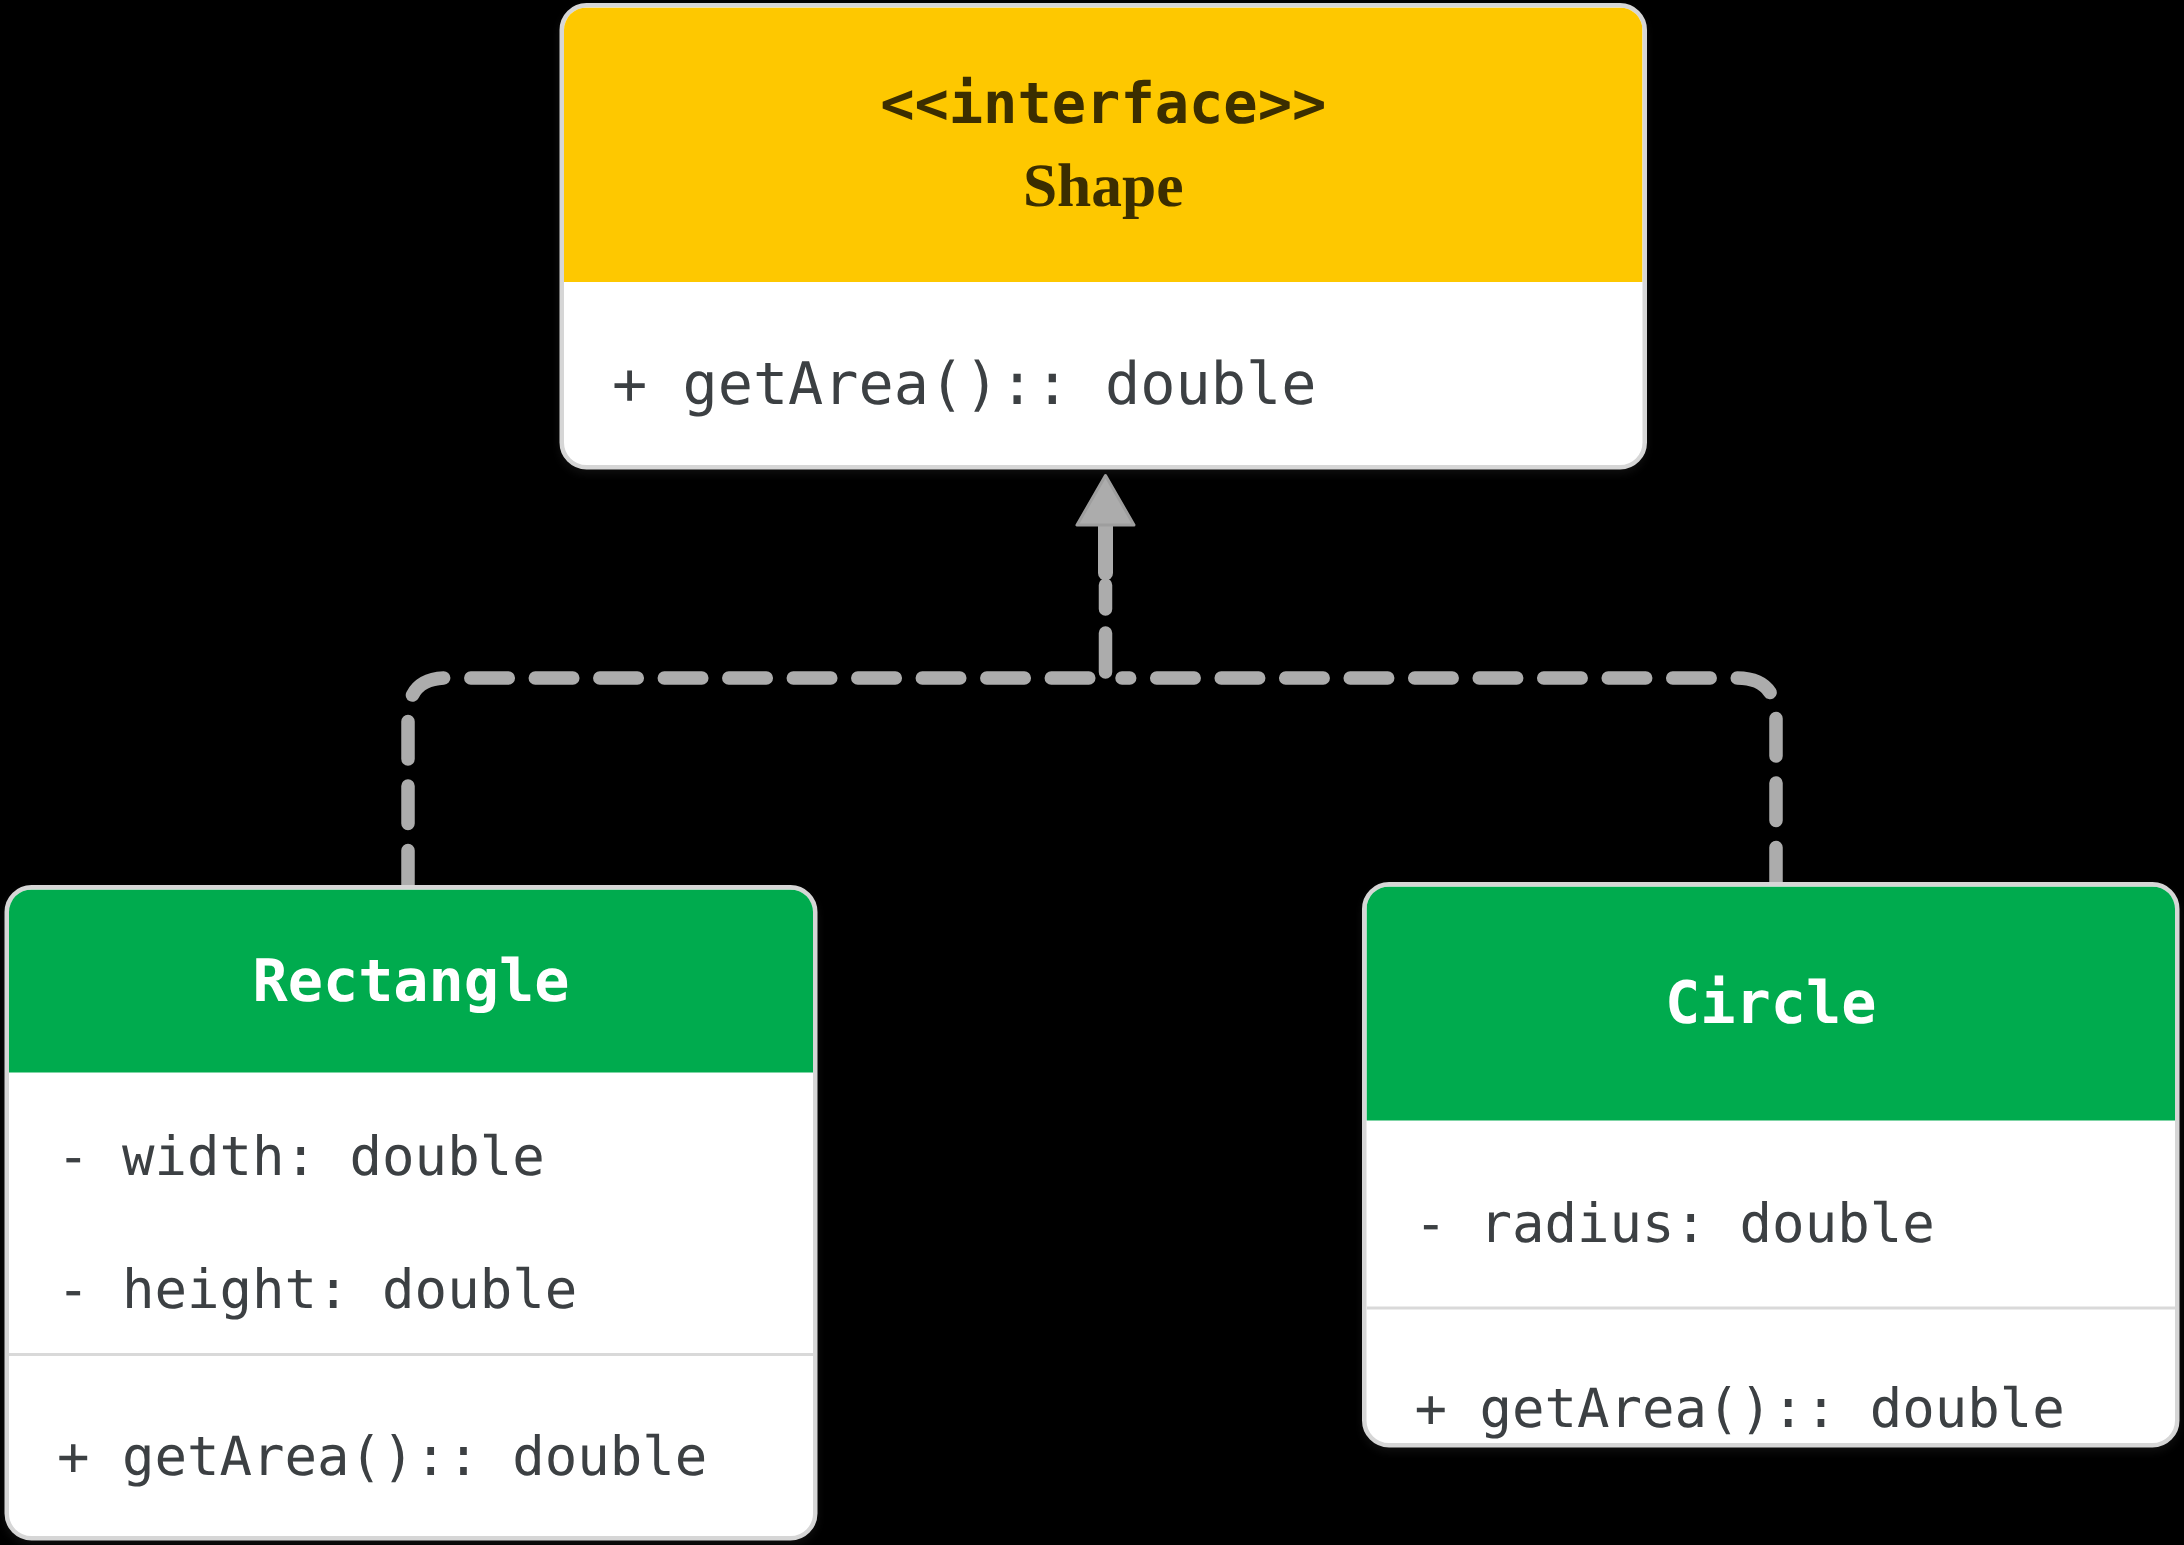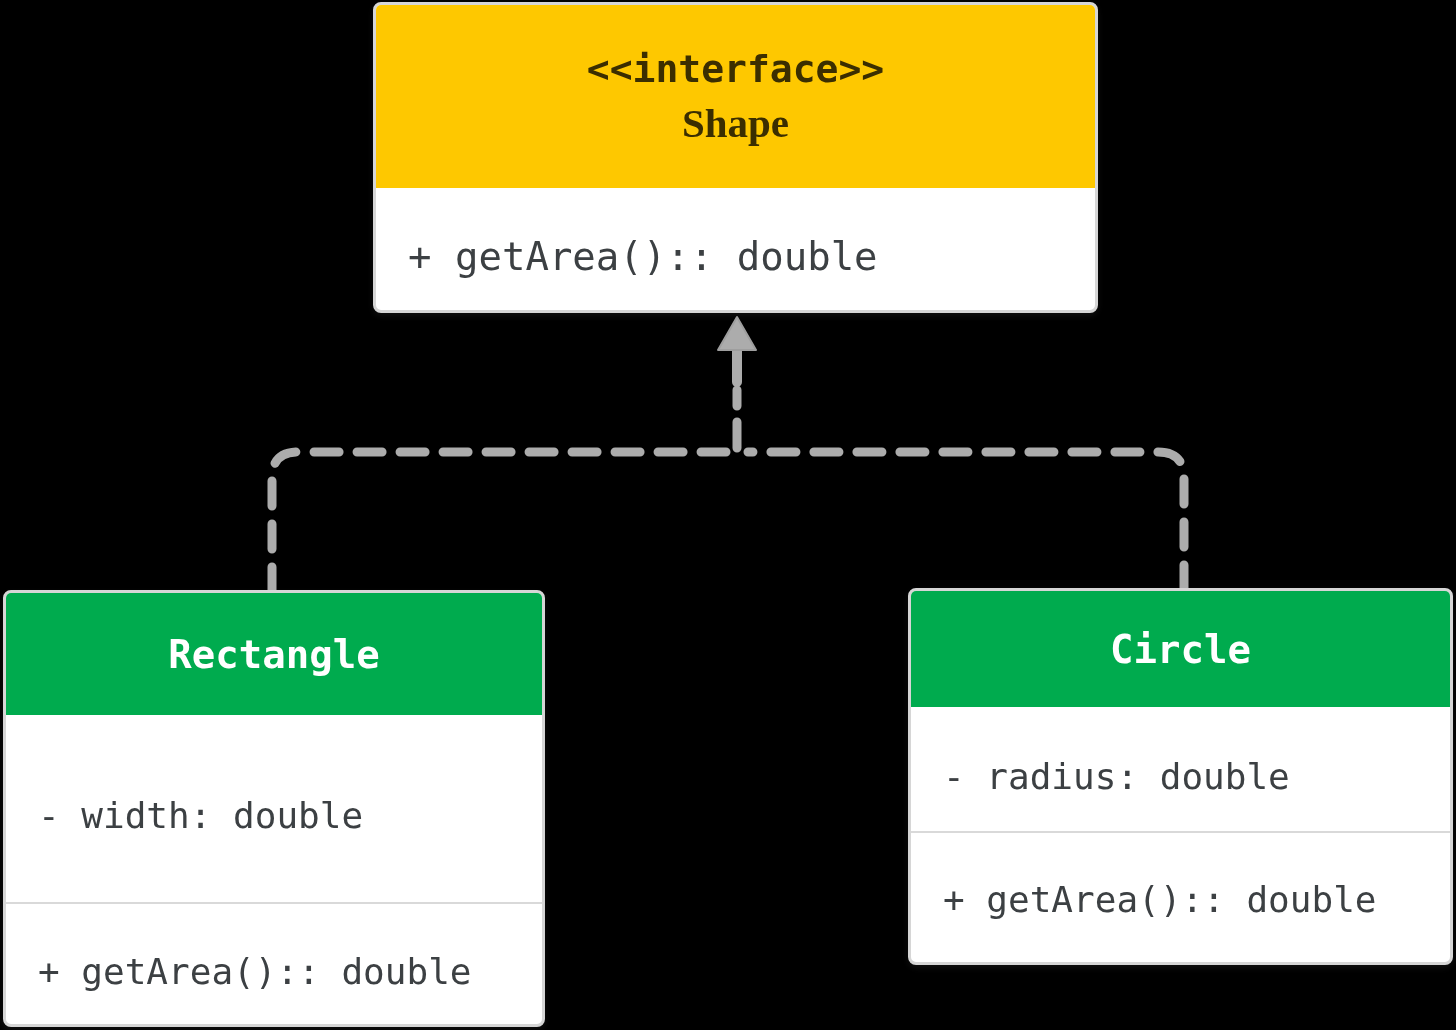--- a/index.html
+++ b/index.html
@@ -15,21 +15,21 @@
     overflow: hidden;
     font-family: "DejaVu Sans Mono", "Liberation Mono", monospace;
   }
 
   
   .uml-box {
     position: absolute;
     box-sizing: border-box;
     background: #ffffff;
     border: 3px solid #d6d6d6;
-    border-radius: 8px;
+    border-radius: 18px;
     overflow: hidden;
     box-shadow: 0 3px 6px rgba(255,255,255,0.06);
   }
   .box-header {
     box-sizing: border-box;
     display: flex;
     flex-direction: column;
     align-items: center;
     justify-content: center;
   }
@@ -100,21 +100,21 @@
   }
   #rectangle-attributes { height: 187px; gap: 16px; }
   #rectangle-methods    { height: 122px; }
 
   #circle-box {
     left: 908px;
     top: 588px;
     width: 545px;
     height: 377px;
   }
-  #circle-header     { height: 116px; }
+  #circle-header     { height: 156px; }
   #circle-attributes { height: 124px; }
   #circle-methods    { height: 121px; }
 
   
   #connector-svg {
     position: absolute;
     left: 0;
     top: 0;
     width: 1456px;
     height: 1030px;
@@ -148,20 +148,21 @@
       <div class="code-line">+ getArea():: double</div>
     </div>
   </div>
 
   <div class="uml-box" id="rectangle-box">
     <div class="box-header class-header" style="background-color: rgb(0, 171, 78);">
       <div class="class-name">Rectangle</div>
     </div>
     <div class="box-section" id="rectangle-attributes">
       <div class="code-line">- width: double</div>
+      <div class="code-line">- height: double</div>
     </div>
     <div class="box-section divider-top" id="rectangle-methods">
       <div class="code-line">+ getArea():: double</div>
     </div>
   </div>
 
   <div class="uml-box" id="circle-box">
     <div class="box-header class-header" id="circle-header" style="background-color: rgb(0, 171, 78);">
       <div class="class-name">Circle</div>
     </div>

